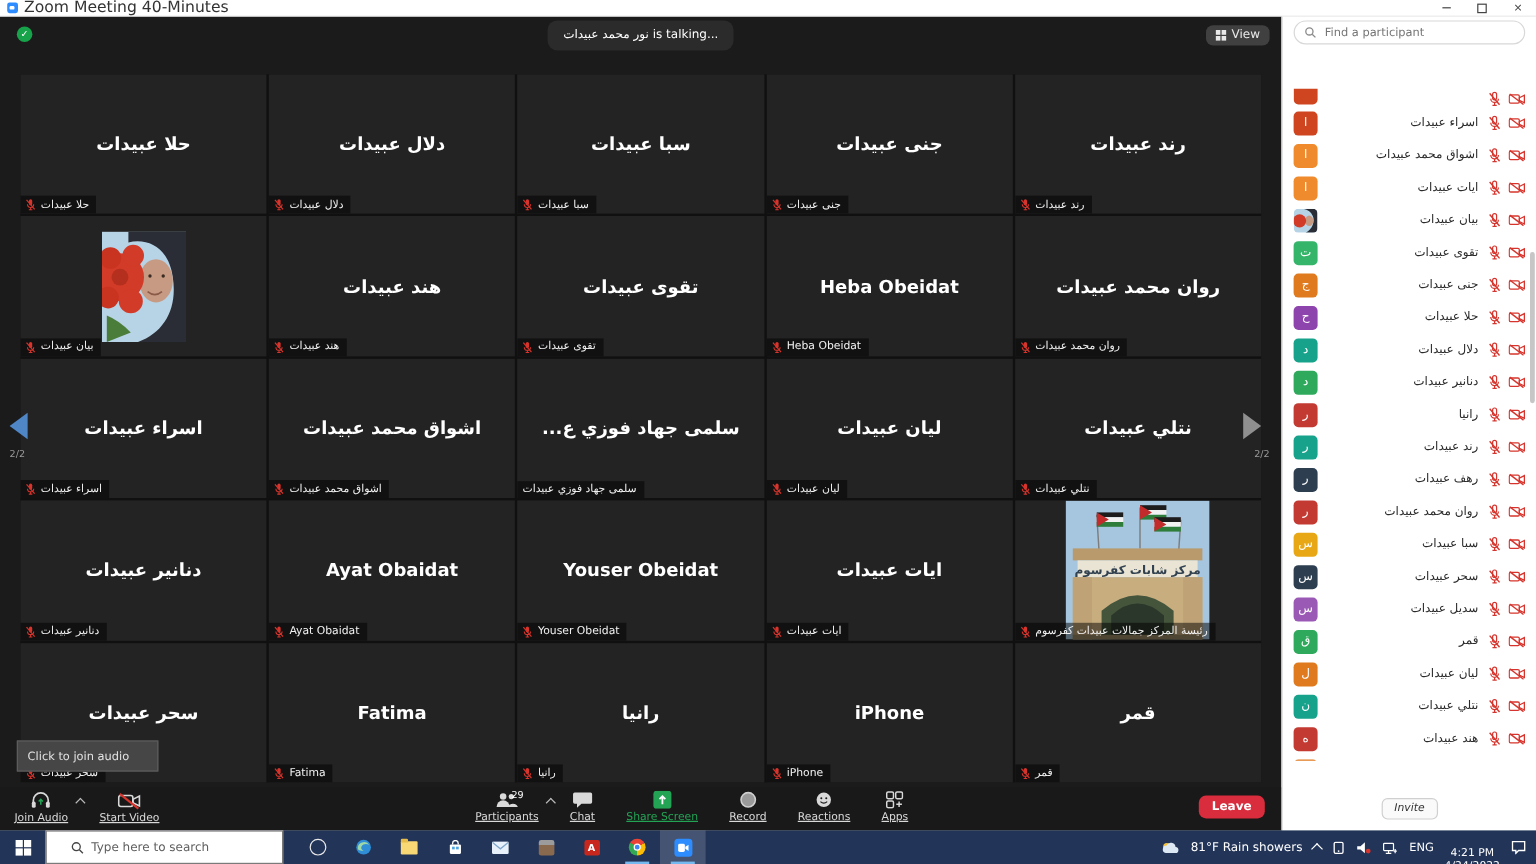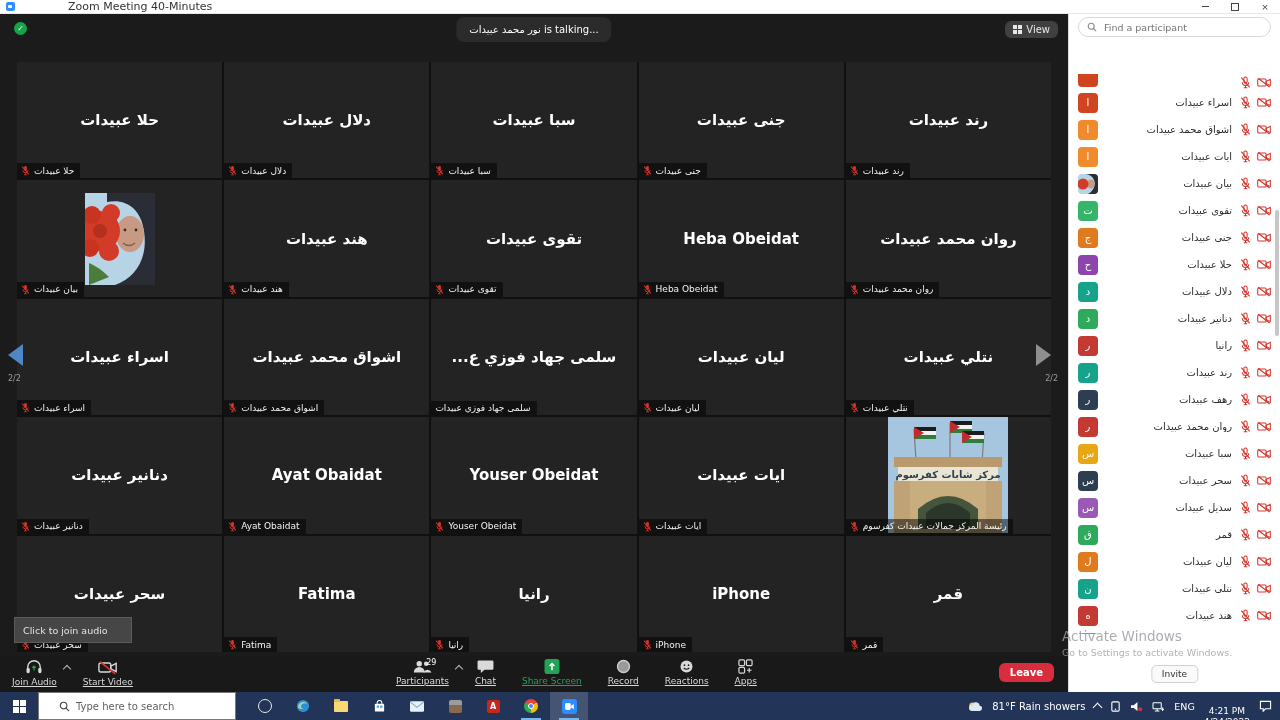--- a/index.html
+++ b/index.html
@@ -3,21 +3,21 @@
 <meta charset="utf-8">
 <style>
   html,body{margin:0;padding:0;}
   body{font-family:"DejaVu Sans","Liberation Sans",sans-serif;}
   .screen{position:relative;width:1280px;height:720px;background:#fff;overflow:hidden;}
 
   
   .titlebar{position:absolute;top:0;left:0;width:1280px;height:14px;background:#fff;display:flex;align-items:center;border-bottom:1px solid #e8e8e8;box-sizing:border-box;}
   .tb-ic{width:9px;height:9px;border-radius:2px;background:#2d8cff;margin:0 5px 0 6px;position:relative;}
   .tb-ic:after{content:"";position:absolute;left:2px;top:3px;width:4px;height:3px;background:#fff;border-radius:1px;}
-  .tb-title{font-size:11px;color:#333;margin-left:48px;}
+  .tb-title{font-size:13px;color:#333;}
   .tb-btns{margin-left:auto;display:flex;height:100%;}
   .tb-btn{width:30px;height:100%;display:flex;align-items:center;justify-content:center;font-size:9px;color:#444;cursor:default;}
   .tb-min-g{width:7px;border-top:1px solid #444;}
   .tb-max-g{width:6px;height:6px;border:1px solid #444;}
 
   
   .meeting{position:absolute;top:14px;left:0;width:1068px;height:678px;background:#1b1b1b;}
   .shield{position:absolute;left:14px;top:8px;width:13px;height:13px;border-radius:50%;background:#16a34a;color:#fff;font-size:8px;line-height:13px;text-align:center;}
   .toast{position:absolute;left:50%;top:3px;transform:translateX(-50%);background:#2b2b2b;border-radius:8px;padding:7px 13px;font-size:10px;color:#fff;white-space:nowrap;}
   .viewbtn{position:absolute;right:10px;top:7px;background:#404040;border-radius:6px;padding:3px 8px;display:flex;align-items:center;gap:4px;color:#e8e8e8;font-size:10px;}
@@ -52,21 +52,21 @@
   .p-head .chevd{position:absolute;left:13px;top:11px;width:6px;height:6px;border-left:1.4px solid #777;border-bottom:1.4px solid #777;transform:rotate(-45deg);}
   .p-search{margin:3px 9px 0;height:20px;border:1px solid #d8d8d8;border-radius:10px;display:flex;align-items:center;padding:0 8px;gap:5px;box-sizing:border-box;}
   .p-search input{border:none;outline:none;flex:1;font-size:9.5px;color:#555;background:transparent;font-family:inherit;min-width:0;}
   .plist{position:absolute;top:60px;left:0;right:0;bottom:58px;padding:0 9px;overflow:hidden;}
   .prow{height:27px;display:flex;align-items:center;gap:8px;}
   .prow.partial{height:15px;overflow:hidden;align-items:flex-end;}
   .prow.partial .avatar{margin-bottom:2px;}
   .avatar{width:20px;height:20px;border-radius:4px;color:#fff;font-size:10px;display:flex;align-items:center;justify-content:center;flex:none;overflow:hidden;}
   .pname{flex:1;font-size:10px;color:#2b2b2b;white-space:nowrap;overflow:hidden;}
   .picons{display:flex;align-items:center;gap:6px;flex:none;}
-  .p-invite{position:absolute;bottom:9px;left:50%;transform:translateX(-50%);background:#fafafa;border:1px solid #d0d0d0;border-radius:5px;font-size:9px;color:#333;padding:3px 10px;}
+  .p-invite{position:absolute;bottom:9px;left:50%;transform:translateX(-50%);background:#fafafa;border:1px solid #d0d0d0;border-radius:5px;font-size:9px;color:#333;padding:3px 10px;font-style:italic;}
   .p-scroll{position:absolute;right:1px;top:196px;width:4px;height:126px;background:#c6c6c6;border-radius:2px;}
 
   .watermark{position:absolute;left:1062px;top:628px;z-index:40;color:#9a9fa6;pointer-events:none;}
   .watermark .w1{font-size:13.5px;opacity:.85;}
   .watermark .w2{font-size:9.5px;opacity:.8;margin-top:3px;}
 
   
   .taskbar{position:absolute;left:0;bottom:0;width:1280px;height:28px;background:#223458;display:flex;align-items:center;}
   .tk-start{width:38px;height:28px;display:flex;align-items:center;justify-content:center;}
   .winlogo{display:grid;grid-template-columns:6px 6px;grid-template-rows:6px 6px;gap:1px;}
@@ -978,24 +978,20 @@
 
   <div class="prow">
     <span class="avatar" style="background: rgb(224, 122, 31);">س</span>
 
   </div>
 </div>
     <div class="p-scroll"></div>
     <div class="p-invite">Invite</div>
   </div>
 
-  <div class="watermark">
-    <div class="w1">Activate Windows</div>
-    <div class="w2">Go to Settings to activate Windows.</div>
-  </div>
 
   <div class="taskbar">
     <div class="tk-start">
         <span class="winlogo">
           <div></div>
           <div></div>
           <div></div>
           <div></div>
         </span>
       </div>

